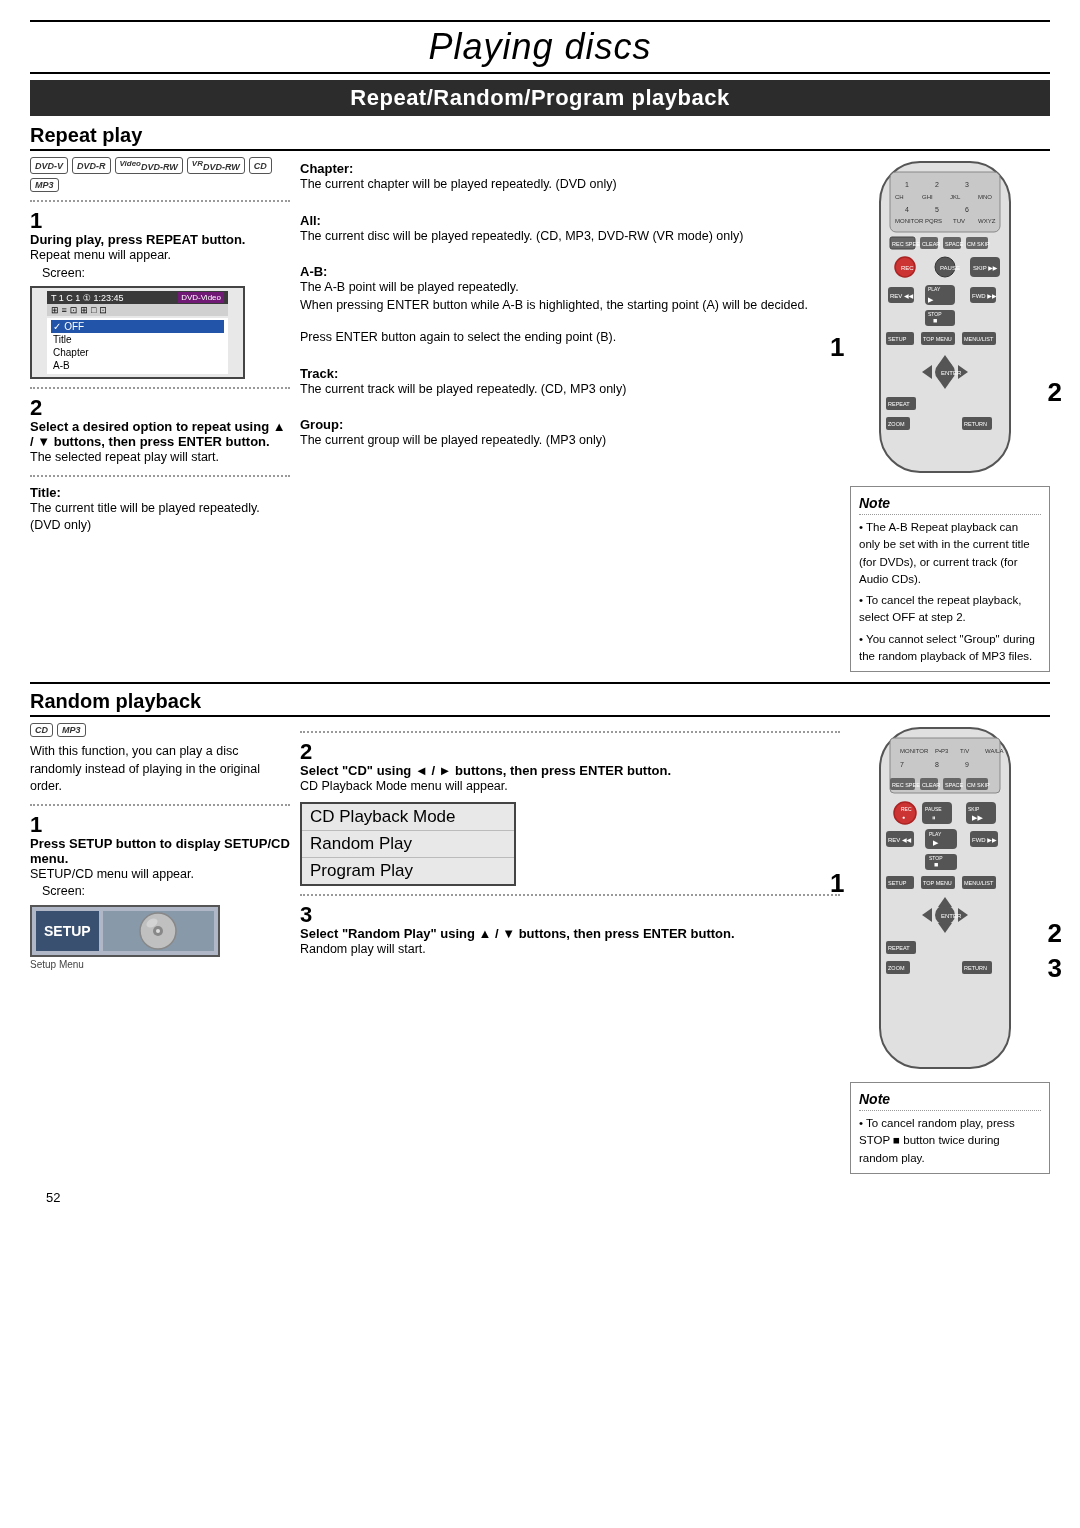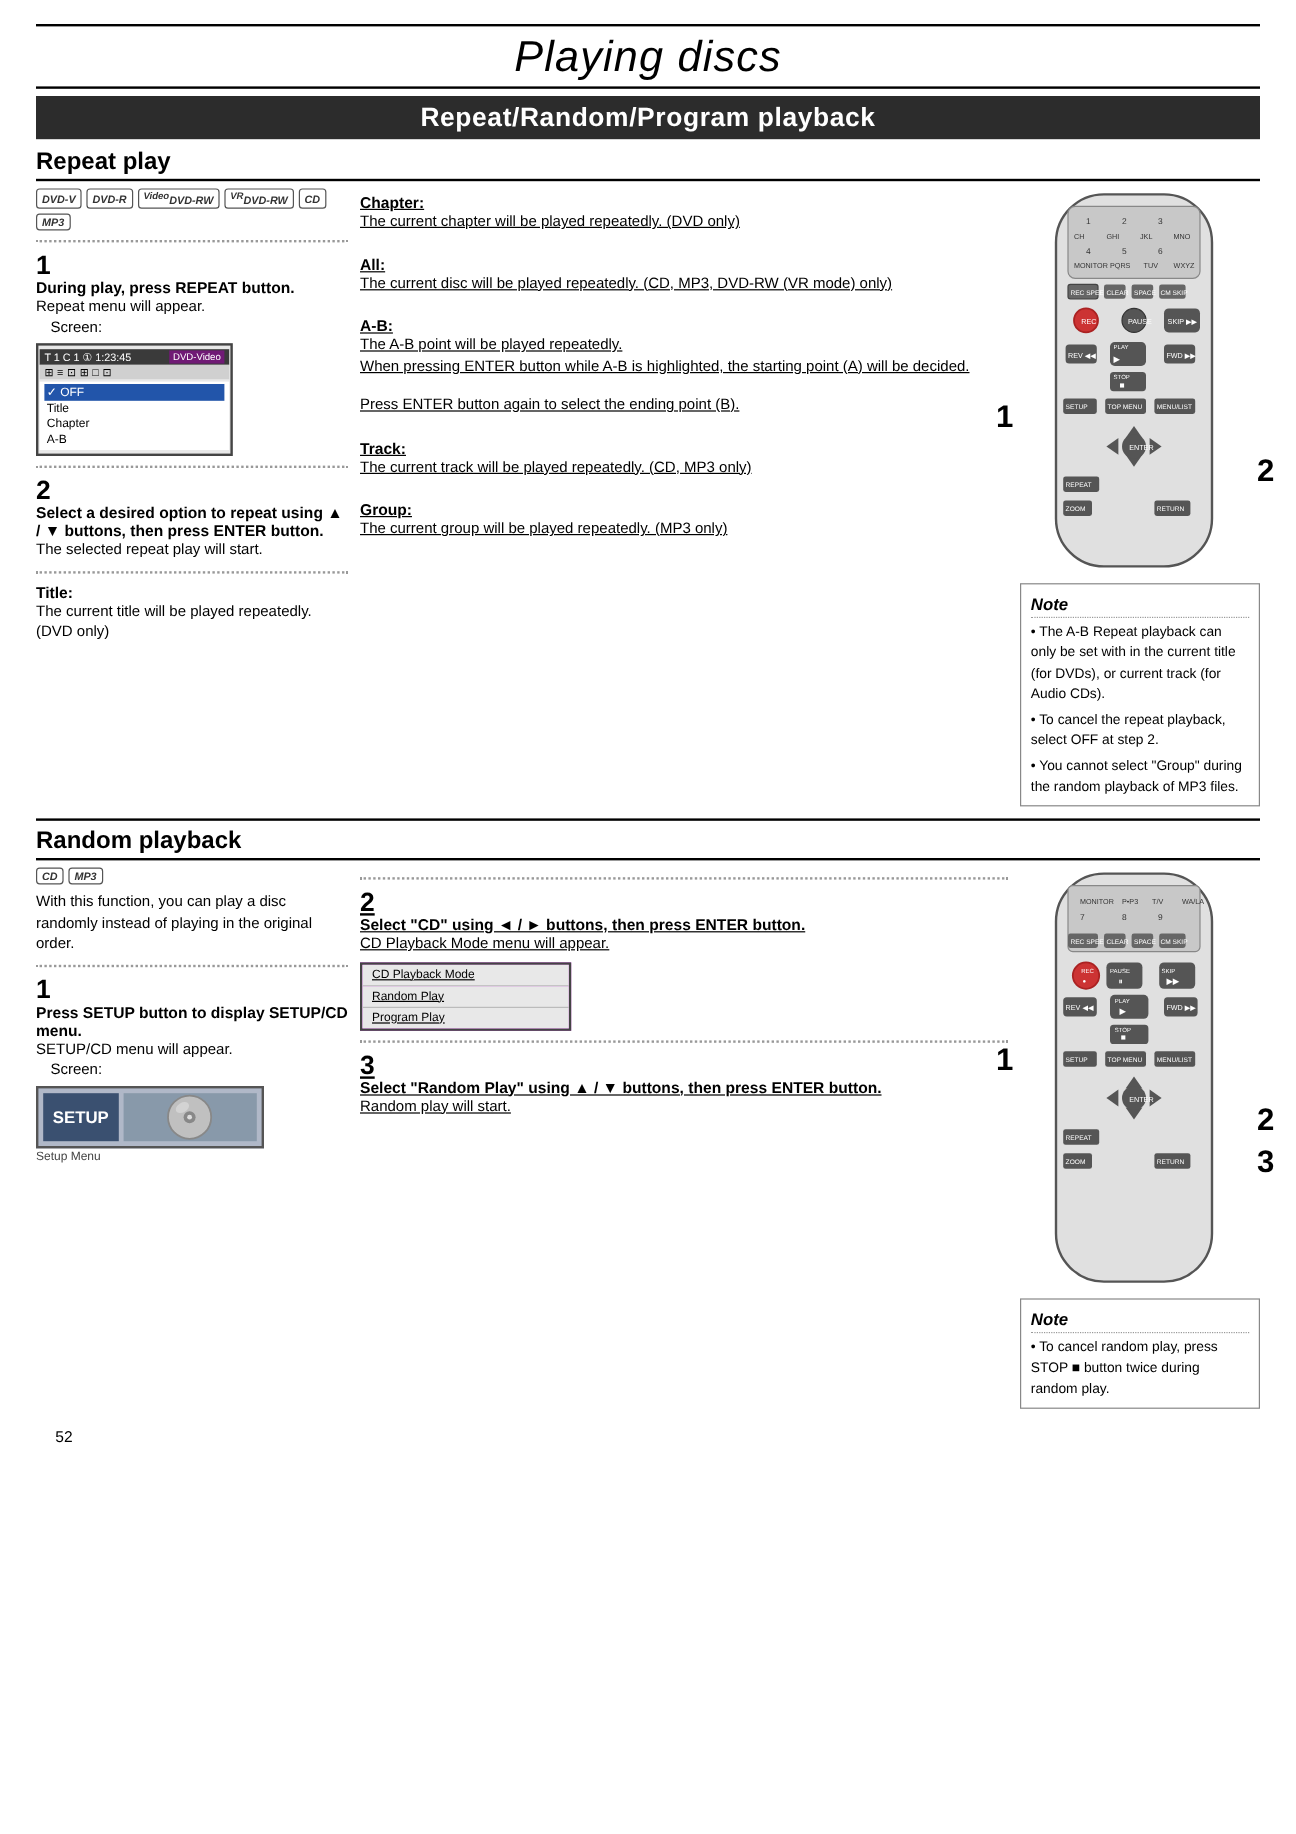--- a/index.html
+++ b/index.html
@@ -48,21 +48,20 @@
     }
 
     .left-col {
       width: 260px;
       flex-shrink: 0;
     }
 
     .mid-col {
       flex: 1;
       min-width: 0;
-      text-decoration: underline;
     }
 
     .right-col {
       width: 200px;
       flex-shrink: 0;
     }
 
     
     .dotted-divider {
       border: none;
@@ -117,24 +116,24 @@
       font-style: italic;
       font-weight: 900;
       font-size: 9px;
       color: #333;
     }
 
     
     .screen-mockup {
       border: 2px solid #444;
       background: #e8e8e8;
-      padding: 3px 1px;
+      padding: 3px 15px;
       font-size: 10px;
       margin: 4px 0;
-      width: 164px;
+      width: 215px;
     }
 
     .screen-header {
       background: #3a3a3a;
       color: #fff;
       font-size: 9px;
       padding: 1px 4px;
       display: flex;
       justify-content: space-between;
       align-items: center;
@@ -174,23 +173,23 @@
       font-style: italic;
       font-weight: bold;
       font-size: 14px;
       border-bottom: 1px dotted #999;
       margin-bottom: 4px;
     }
 
     
     .cd-menu-mockup {
       border: 2px solid #444;
-      background: #d946ef;
-      width: 176px;
-      font-size: 10px;
+      background: #c4b5fd;
+      width: 216px;
+      font-size: 17px;
     }
 
     .cd-menu-item {
       padding: 3px 8px;
       border-bottom: 1px solid #bbb;
       background: #e8e8e8;
     }
 
     .cd-menu-item:last-child {
       border-bottom: none;

